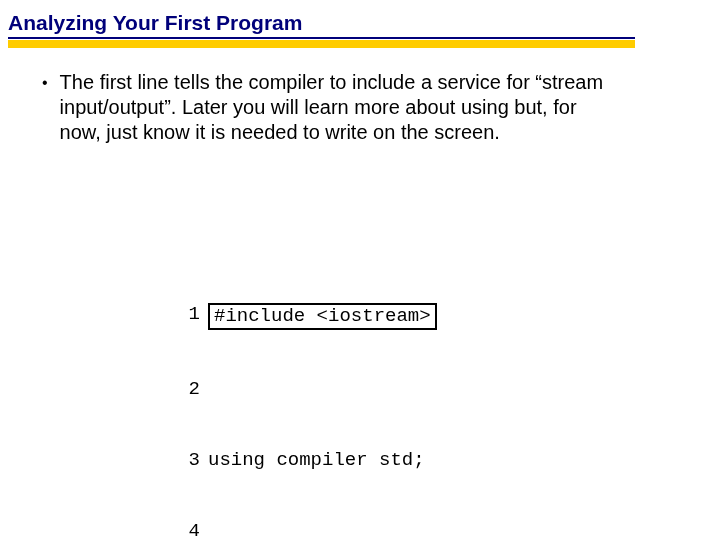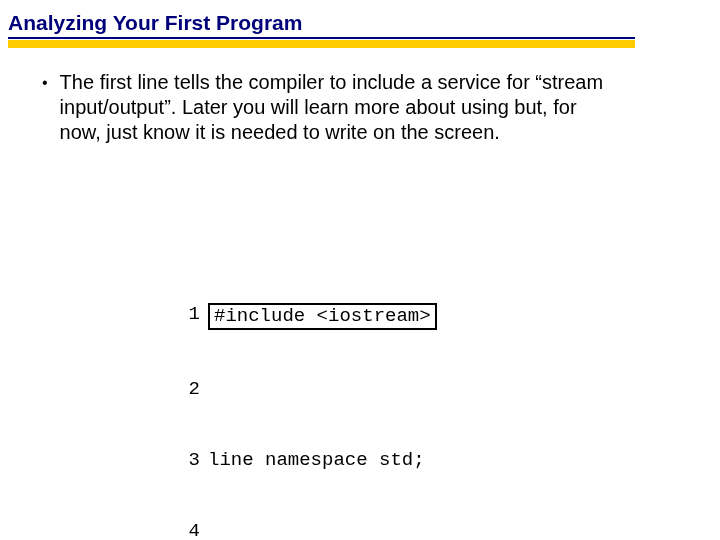--- a/index.html
+++ b/index.html
@@ -94,21 +94,21 @@
     <div class="code-row">
       <span class="ln">1</span>
       <span class="code-text boxed">#include &lt;iostream&gt;</span>
     </div>
     <div class="code-row">
       <span class="ln">2</span>
       <span class="code-text"></span>
     </div>
     <div class="code-row">
       <span class="ln">3</span>
-      <span class="code-text">line namespace std;</span>
+      <span class="code-text">using compiler std;</span>
     </div>
     <div class="code-row">
       <span class="ln">4</span>
       <span class="code-text"></span>
     </div>
     
     
     
     
     

